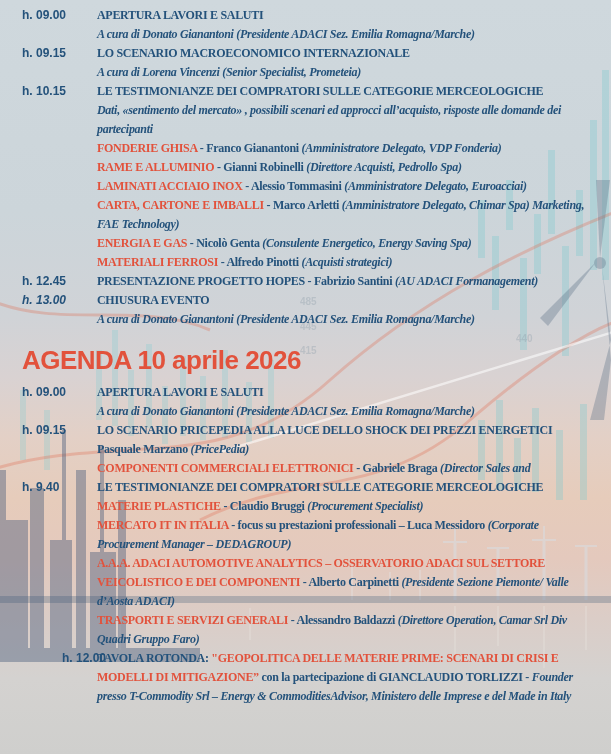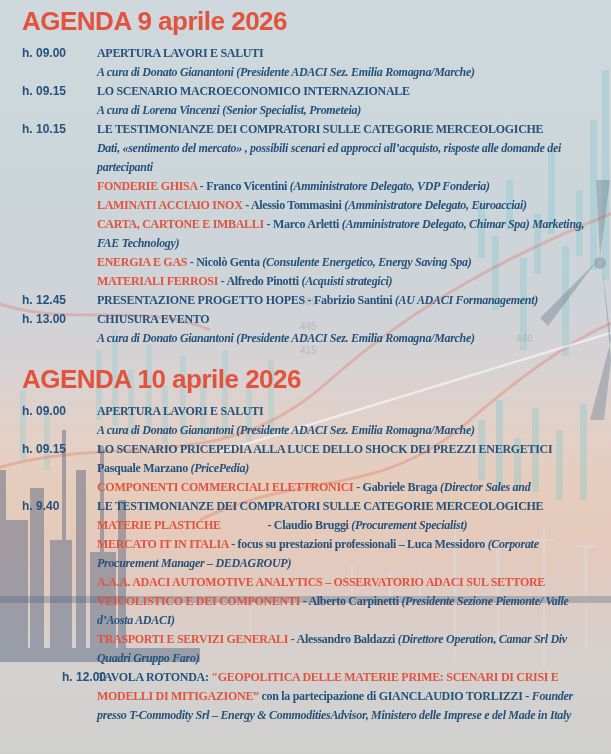--- a/index.html
+++ b/index.html
@@ -152,56 +152,56 @@
       <rect x="118" y="500" width="8" height="160"></rect>
       <rect x="0" y="470" width="6" height="90"></rect>
       <rect x="62" y="430" width="4" height="120"></rect>
       <rect x="100" y="446" width="4" height="120"></rect>
       <rect x="0" y="648" width="200" height="14"></rect>
     </g>
   </svg>
 
   <div class="content">
     <section class="agenda agenda-1">
-      <h1 class="agenda-title" style="color: rgb(226, 82, 60);">AGENDA 9 aprile 2026</h1>
       <div class="agenda-rows">
           <div class="agenda-row">
             <div class="time-label" style="color: rgb(36, 82, 123);">h. 09.00</div>
             <div class="row-content">
               <p class="para"><span class="seg-b" style="color: rgb(36, 82, 123);">APERTURA LAVORI E SALUTI</span></p>
               <p class="para"><span class="seg-i" style="color: rgb(36, 82, 123);">A cura di Donato Gianantoni (Presidente ADACI Sez. Emilia Romagna/Marche)</span></p>
             </div>
           </div>
           <div class="agenda-row">
             <div class="time-label" style="color: rgb(36, 82, 123);">h. 09.15</div>
             <div class="row-content">
               <p class="para"><span class="seg-b" style="color: rgb(36, 82, 123);">LO SCENARIO MACROECONOMICO INTERNAZIONALE</span></p>
               <p class="para"><span class="seg-i" style="color: rgb(36, 82, 123);">A cura di Lorena Vincenzi (Senior Specialist, Prometeia)</span></p>
             </div>
           </div>
           <div class="agenda-row">
             <div class="time-label" style="color: rgb(36, 82, 123);">h. 10.15</div>
             <div class="row-content">
               <p class="para"><span class="seg-b" style="color: rgb(36, 82, 123);">LE TESTIMONIANZE DEI COMPRATORI SULLE CATEGORIE MERCEOLOGICHE</span></p>
               <p class="para"><span class="seg-i" style="color: rgb(36, 82, 123);">Dati, «sentimento del mercato» , possibili scenari ed approcci all’acquisto, risposte alle domande dei partecipanti</span></p>
-              <p class="para"><span class="seg-r" style="color: rgb(226, 82, 60);">FONDERIE GHISA</span><span class="seg-b" style="color: rgb(36, 82, 123);"> - Franco Vicentini </span><span class="seg-i" style="color: rgb(36, 82, 123); text-align: center;">(Amministratore Delegato, VDP Fonderia)</span></p>
+              <p class="para"><span class="seg-r" style="color: rgb(226, 82, 60);">FONDERIE GHISA</span><span class="seg-b" style="color: rgb(36, 82, 123);"> - Franco Gianantoni </span><span class="seg-i" style="color: rgb(36, 82, 123); text-align: center;">(Amministratore Delegato, VDP Fonderia)</span></p>
+              <p class="para"><span class="seg-r" style="color: rgb(226, 82, 60);">RAME E ALLUMINIO</span><span class="seg-b" style="color: rgb(36, 82, 123);"> - Gianni Robinelli </span><span class="seg-i" style="color: rgb(36, 82, 123);">(Direttore Acquisti, Pedrollo Spa)</span></p>
               <p class="para"><span class="seg-r" style="color: rgb(226, 82, 60);">LAMINATI ACCIAIO INOX</span><span class="seg-b" style="color: rgb(36, 82, 123);"> - Alessio Tommasini </span><span class="seg-i" style="color: rgb(36, 82, 123);">(Amministratore Delegato, Euroacciai)</span></p>
               <p class="para"><span class="seg-r" style="color: rgb(226, 82, 60);">CARTA, CARTONE E IMBALLI</span><span class="seg-b" style="color: rgb(36, 82, 123);"> - Marco Arletti </span><span class="seg-i" style="color: rgb(36, 82, 123);">(Amministratore Delegato, Chimar Spa) Marketing, FAE Technology)</span></p>
               <p class="para"><span class="seg-r" style="color: rgb(226, 82, 60);">ENERGIA E GAS</span><span class="seg-b" style="color: rgb(36, 82, 123);"> - Nicolò Genta </span><span class="seg-i" style="color: rgb(36, 82, 123);">(Consulente Energetico, Energy Saving Spa)</span></p>
               <p class="para"><span class="seg-r" style="color: rgb(226, 82, 60);">MATERIALI FERROSI</span><span class="seg-b" style="color: rgb(36, 82, 123);"> - Alfredo Pinotti </span><span class="seg-i" style="color: rgb(36, 82, 123);">(Acquisti strategici)</span></p>
             </div>
           </div>
           <div class="agenda-row">
             <div class="time-label" style="color: rgb(36, 82, 123);">h. 12.45</div>
             <div class="row-content">
               <p class="para"><span class="seg-b" style="color: rgb(36, 82, 123);">PRESENTAZIONE PROGETTO HOPES - Fabrizio Santini </span><span class="seg-i" style="color: rgb(36, 82, 123);">(AU ADACI Formanagement)</span></p>
             </div>
           </div>
           <div class="agenda-row">
-            <div class="time-label" style="color: rgb(36, 82, 123);">h. 13.00</div>
+            <div class="time-label" style="color: rgb(36, 82, 123); font-style: italic;">h. 13.00</div>
             <div class="row-content">
               <p class="para"><span class="seg-b" style="color: rgb(36, 82, 123);">CHIUSURA EVENTO</span></p>
               <p class="para"><span class="seg-i" style="color: rgb(36, 82, 123);">A cura di Donato Gianantoni (Presidente ADACI Sez. Emilia Romagna/Marche)</span></p>
             </div>
           </div>
         </div>
     </section>
 
     <section class="agenda agenda-2">
       <h1 class="agenda-title" style="color: rgb(226, 82, 60);">AGENDA 10 aprile 2026</h1>
@@ -218,21 +218,21 @@
             <div class="row-content">
               <p class="para"><span class="seg-b" style="color: rgb(36, 82, 123); text-align: right;">LO SCENARIO PRICEPEDIA ALLA LUCE DELLO SHOCK DEI PREZZI ENERGETICI</span></p>
               <p class="para"><span class="seg-b" style="color: rgb(36, 82, 123);">Pasquale Marzano </span><span class="seg-i" style="color: rgb(36, 82, 123);">(PricePedia)</span></p>
               <p class="para"><span class="seg-r" style="color: rgb(226, 82, 60);">COMPONENTI COMMERCIALI ELETTRONICI</span><span class="seg-b" style="color: rgb(36, 82, 123);"> - Gabriele Braga </span><span class="seg-i" style="color: rgb(36, 82, 123);">(Director Sales and</span></p>
             </div>
           </div>
           <div class="agenda-row">
             <div class="time-label" style="color: rgb(36, 82, 123);">h. 9.40</div>
             <div class="row-content">
               <p class="para"><span class="seg-b" style="color: rgb(36, 82, 123);">LE TESTIMONIANZE DEI COMPRATORI SULLE CATEGORIE MERCEOLOGICHE</span></p>
-              <p class="para"><span class="seg-r" style="color: rgb(226, 82, 60);">MATERIE PLASTICHE</span><span class="seg-b" style="color: rgb(36, 82, 123); margin-left: 44px;"> - Claudio Bruggi </span><span class="seg-i" style="color: rgb(36, 82, 123);">(Procurement Specialist)</span></p>
+              <p class="para"><span class="seg-r" style="color: rgb(226, 82, 60);">MATERIE PLASTICHE</span><span class="seg-b" style="color: rgb(36, 82, 123);"> - Claudio Bruggi </span><span class="seg-i" style="color: rgb(36, 82, 123);">(Procurement Specialist)</span></p>
               <p class="para"><span class="seg-r" style="color: rgb(226, 82, 60);">MERCATO IT IN ITALIA</span><span class="seg-b" style="color: rgb(36, 82, 123);"> - focus su prestazioni professionali – Luca Messidoro </span><span class="seg-i" style="color: rgb(36, 82, 123);">(Corporate Procurement Manager – DEDAGROUP)</span></p>
               <p class="para"><span class="seg-r" style="color: rgb(226, 82, 60);">A.A.A. ADACI AUTOMOTIVE ANALYTICS – OSSERVATORIO ADACI SUL SETTORE VEICOLISTICO E DEI COMPONENTI</span><span class="seg-b" style="color: rgb(36, 82, 123);"> - Alberto Carpinetti </span><span class="seg-i" style="color: rgb(36, 82, 123);">(Presidente Sezione Piemonte/ Valle d’Aosta ADACI)</span></p>
               <p class="para"><span class="seg-r" style="color: rgb(226, 82, 60);">TRASPORTI E SERVIZI GENERALI</span><span class="seg-b" style="color: rgb(36, 82, 123); text-align: center;">  - Alessandro Baldazzi </span><span class="seg-i" style="color: rgb(36, 82, 123);">(Direttore Operation, Camar Srl Div Quadri Gruppo Faro)</span></p>
             </div>
           </div>
           <div class="agenda-row">
             <div class="time-label" style="color: rgb(36, 82, 123); margin-left: 40px;">h. 12.00</div>
             <div class="row-content">
               <p class="para"><span class="seg-b" style="color: rgb(36, 82, 123);">TAVOLA ROTONDA: </span><span class="seg-r" style="color: rgb(226, 82, 60);">"GEOPOLITICA DELLE MATERIE PRIME: SCENARI DI CRISI E MODELLI DI MITIGAZIONE” </span><span class="seg-b" style="color: rgb(36, 82, 123);">con la partecipazione di GIANCLAUDIO TORLIZZI - </span><span class="seg-i" style="color: rgb(36, 82, 123);">Founder presso T-Commodity Srl – Energy &amp; CommoditiesAdvisor, Ministero delle Imprese e del Made in Italy</span></p>
             </div>

